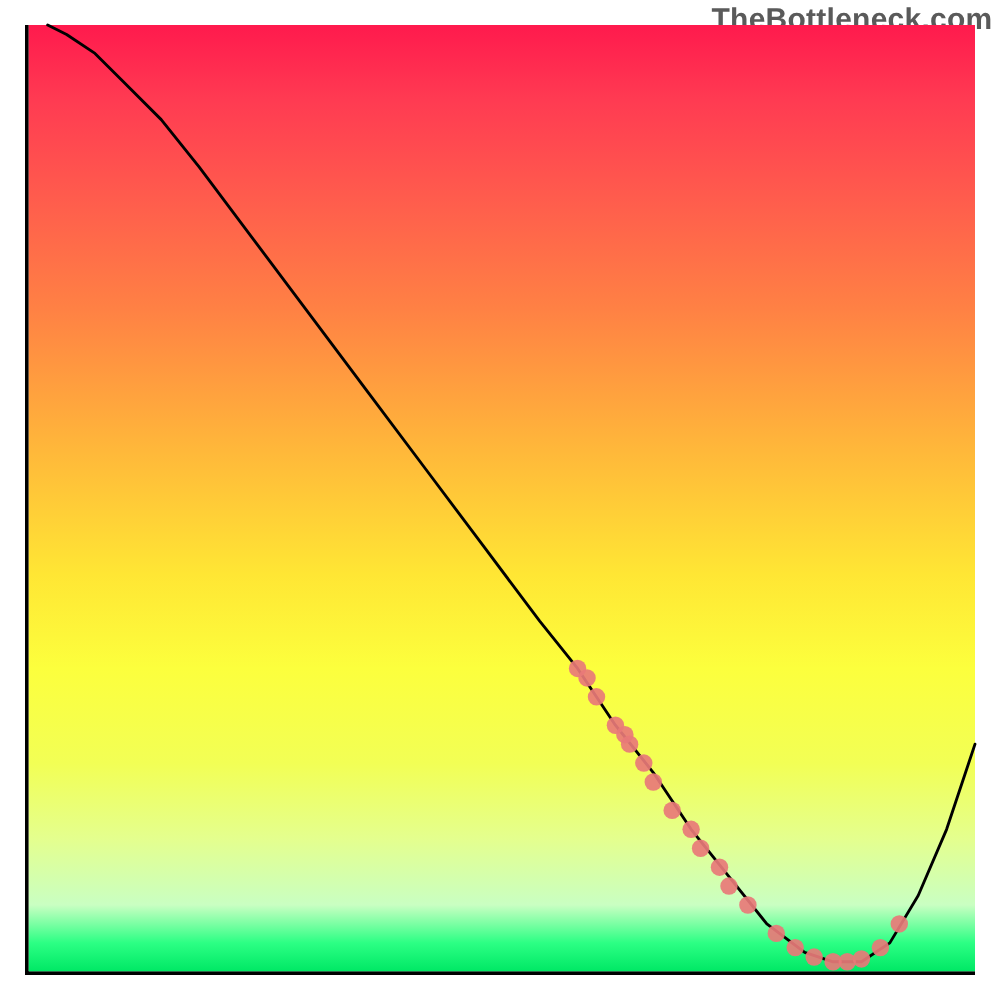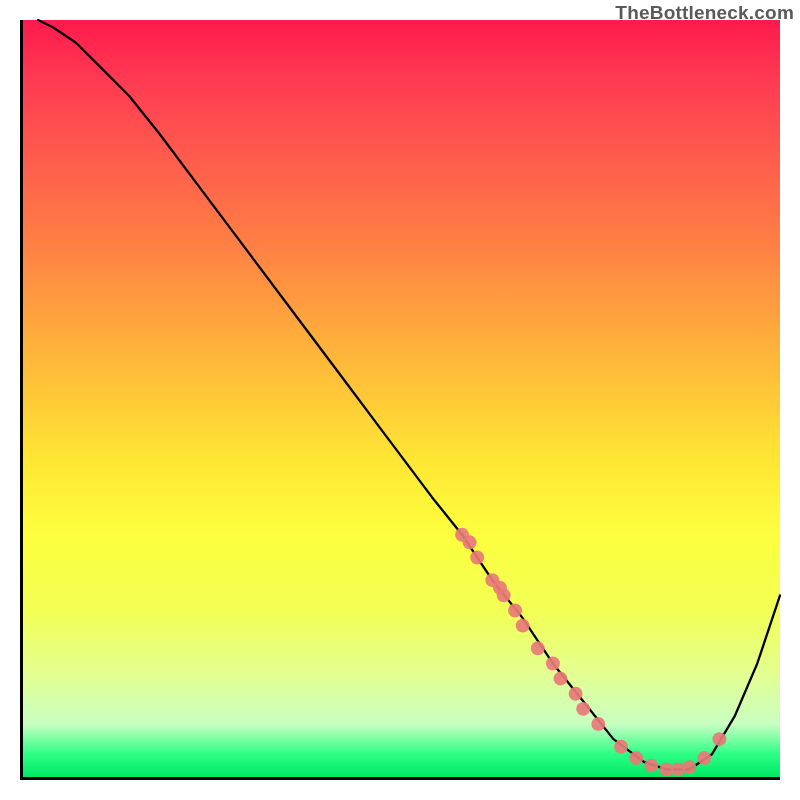--- a/index.html
+++ b/index.html
@@ -52,21 +52,21 @@
     left: 0;
     top: 0;
     width: 100%;
     height: 100%;
     overflow: visible;
   }
   .watermark {
     position: absolute;
     top: 2px;
     right: 6px;
-    font-size: 19px;
+    font-size: 24px;
     font-weight: 700;
     color: #5a5a5a;
     letter-spacing: 0.2px;
   }
 </style>
 </head>
 <body>
 
 <div class="chart-container">
   <div class="watermark">TheBottleneck.com</div>

